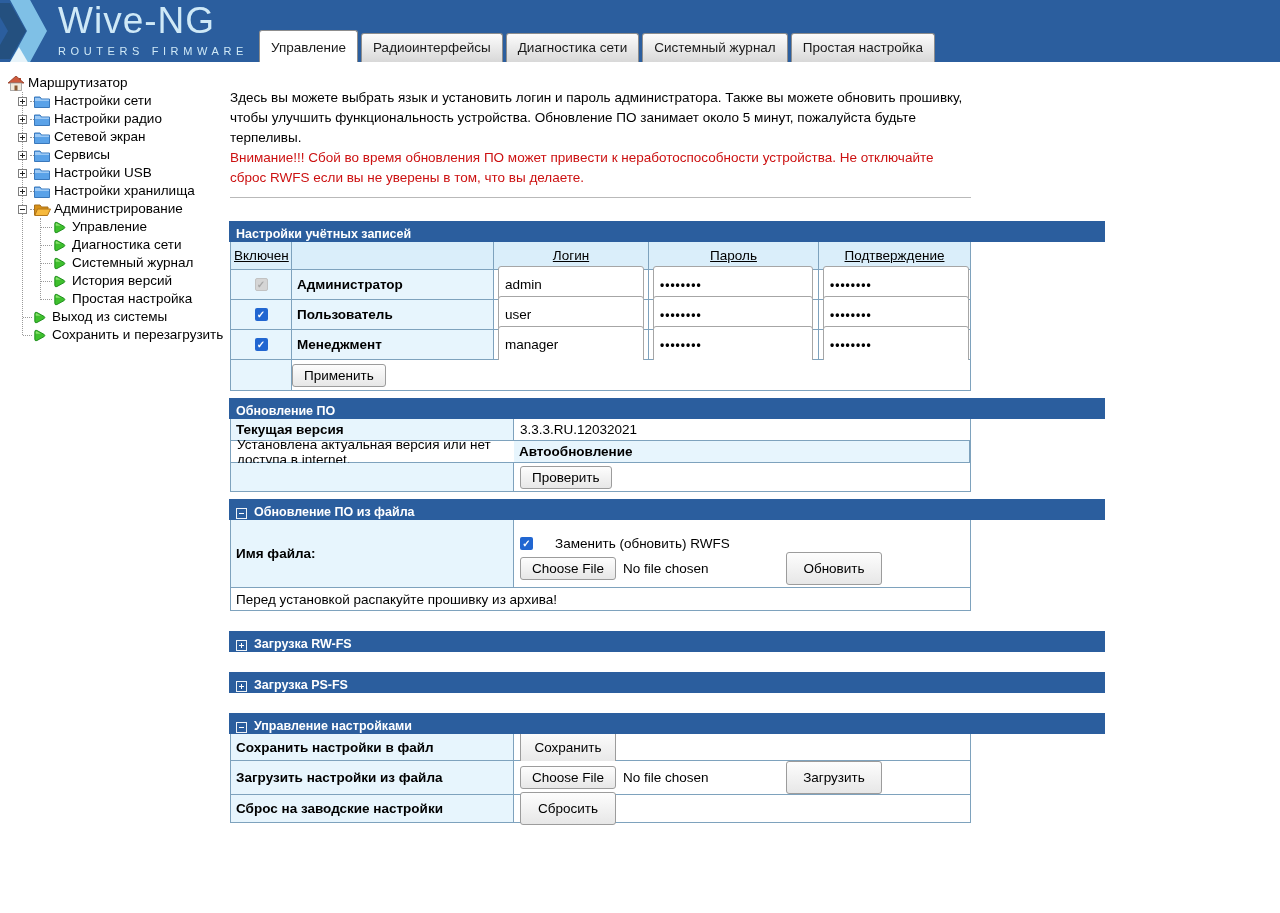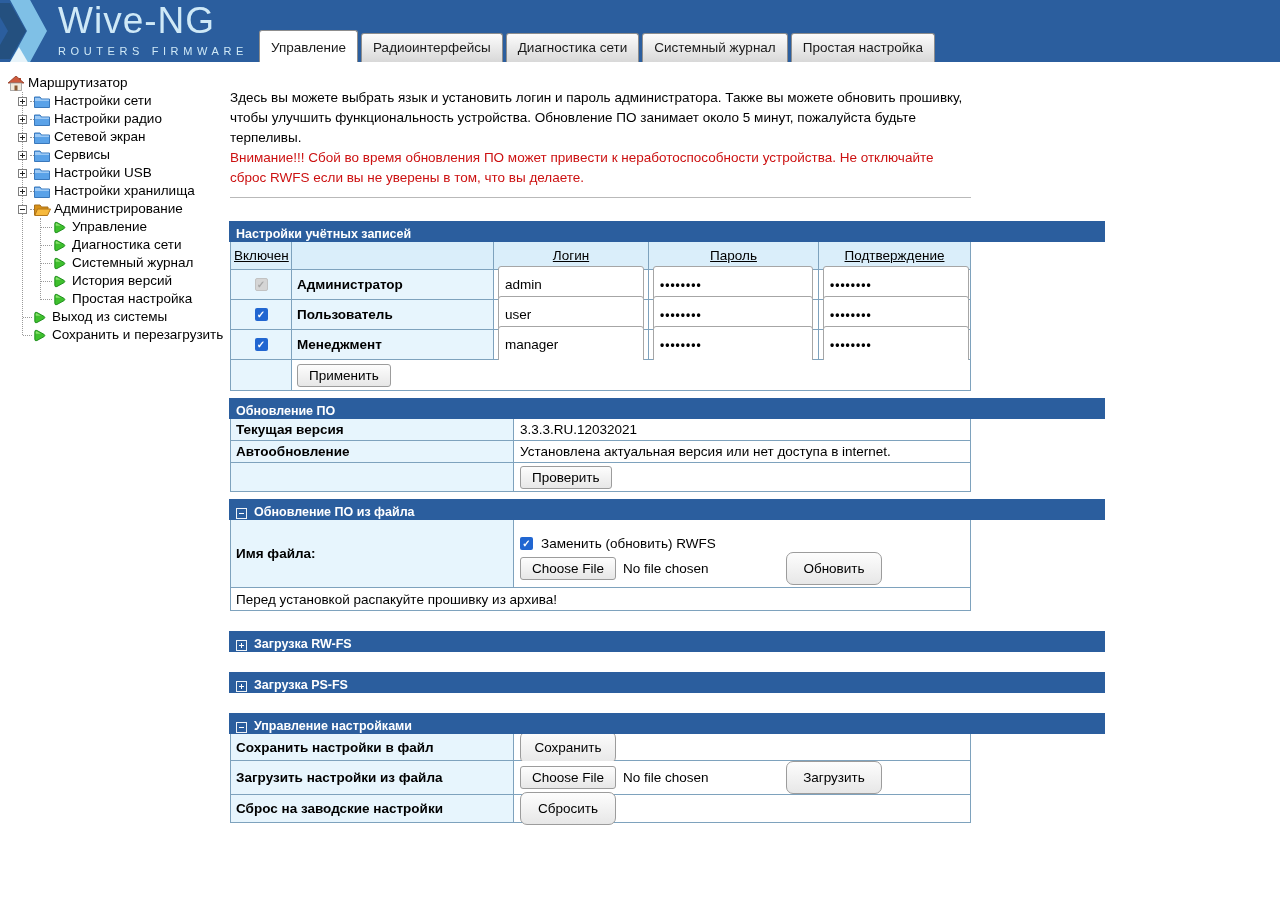--- a/index.html
+++ b/index.html
@@ -75,33 +75,33 @@
   .r31 { height:27px; }
   .r34 { height:34px; }
   .span4 { grid-column:2 / 6; }
   .span2 { grid-column:1 / 3; }
 
   input.txt { width:146px; height:38px; border:1px solid #a6a6a6; border-radius:3px; padding:1px 6px;
               font-size:13.5px; font-family:"Liberation Sans", sans-serif; background:#fff; color:#000; }
   input.txt.pw { font-size:12px; letter-spacing:1px; font-weight:bold; }
   .btn { background:linear-gradient(#fdfdfd,#e7e7e7); border:1px solid #9c9c9c; border-radius:3px;
          font-size:13.5px; font-family:"Liberation Sans", sans-serif; padding:3px 11px; color:#000; cursor:pointer; }
-  .btn.wide { min-width:96px; padding:8px 11px;border-radius:7px; }
+  .btn.wide { min-width:96px; padding:8px 11px; }
 
   .cb { width:13px; height:13px; border-radius:2px; background:var(--checkbox); display:inline-flex;
         align-items:center; justify-content:center; cursor:pointer; flex:0 0 13px; }
   .cb::after { content:"✓"; color:#fff; font-size:10px; font-weight:bold; line-height:13px; }
   .cb.disabled { background:#d5d5d5; border:1px solid #c2c2c2; cursor:default; }
   .cb.disabled::after { color:#a7a7a7; }
 
   .filewrap { position:relative; width:100%; display:flex; align-items:center; padding-left:6px; }
   .nofile { font-size:13.5px; margin-left:7px; color:#000; }
   .upbtn { position:absolute; left:272px; }
   .ffstack { display:flex; flex-direction:column; justify-content:center; gap:6px; width:100%; }
-  .cbline { display:flex; align-items:center; gap:8px; padding-left:6px; font-size:13.5px;margin-top:8px; }
+  .cbline { display:flex; align-items:center; gap:22px; padding-left:6px; font-size:13.5px;margin-top:8px; }
   .notecell { padding-left:5px; font-size:13.5px; height:22px; }
   .mt7 { margin-top:7px; }
   .mt6 { margin-top:20px; }
   .mt23 { margin-top:23px; }
 </style>
 </head>
 <body>
 
 <div class="page">
 
@@ -370,35 +370,35 @@
           <input class="txt" type="text" value="manager" style="">
         </div>
         <div class="cell inpcell r30">
           <input class="txt pw" type="text" style="width: 160px;" value="••••••••">
         </div>
         <div class="cell inpcell lc r30">
           <input class="txt pw" type="text" value="••••••••" style="">
         </div>
 
         <div class="cell chkcell lb r30"></div>
-        <div class="cell span4 lc lb r30" style="padding-left:5px">
+        <div class="cell span4 lc lb r30" style="">
           <button class="btn">Применить</button>
         </div>
       </div>
     </section>
 
     <section class="mt7">
       <div class="thead">
         <span>Обновление ПО</span>
       </div>
       <div class="tbl grid g-two">
         <div class="cell lblcell r22">Текущая версия</div>
         <div class="cell valcell lc r22">3.3.3.RU.12032021</div>
+        <div class="cell valcell lc r22">Установлена актуальная версия или нет доступа в internet.</div>
         <div class="cell lblcell r22">Автообновление</div>
-        <div class="cell valcell lc r22">Установлена актуальная версия или нет доступа в internet.</div>
         <div class="cell lblcell lb r28"></div>
         <div class="cell valcell lc lb r28">
           <button class="btn">Проверить</button>
         </div>
       </div>
     </section>
 
     <section class="mt7">
       <div class="thead clickable">
         <span class="boxicon">

